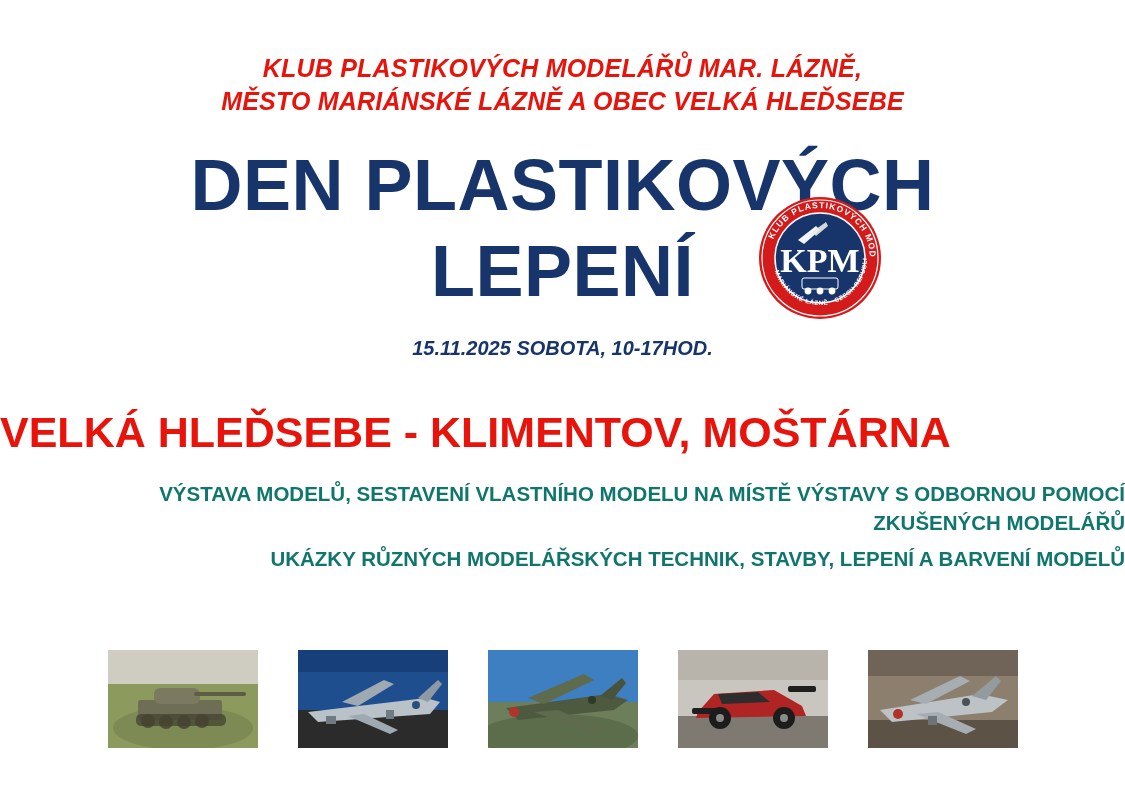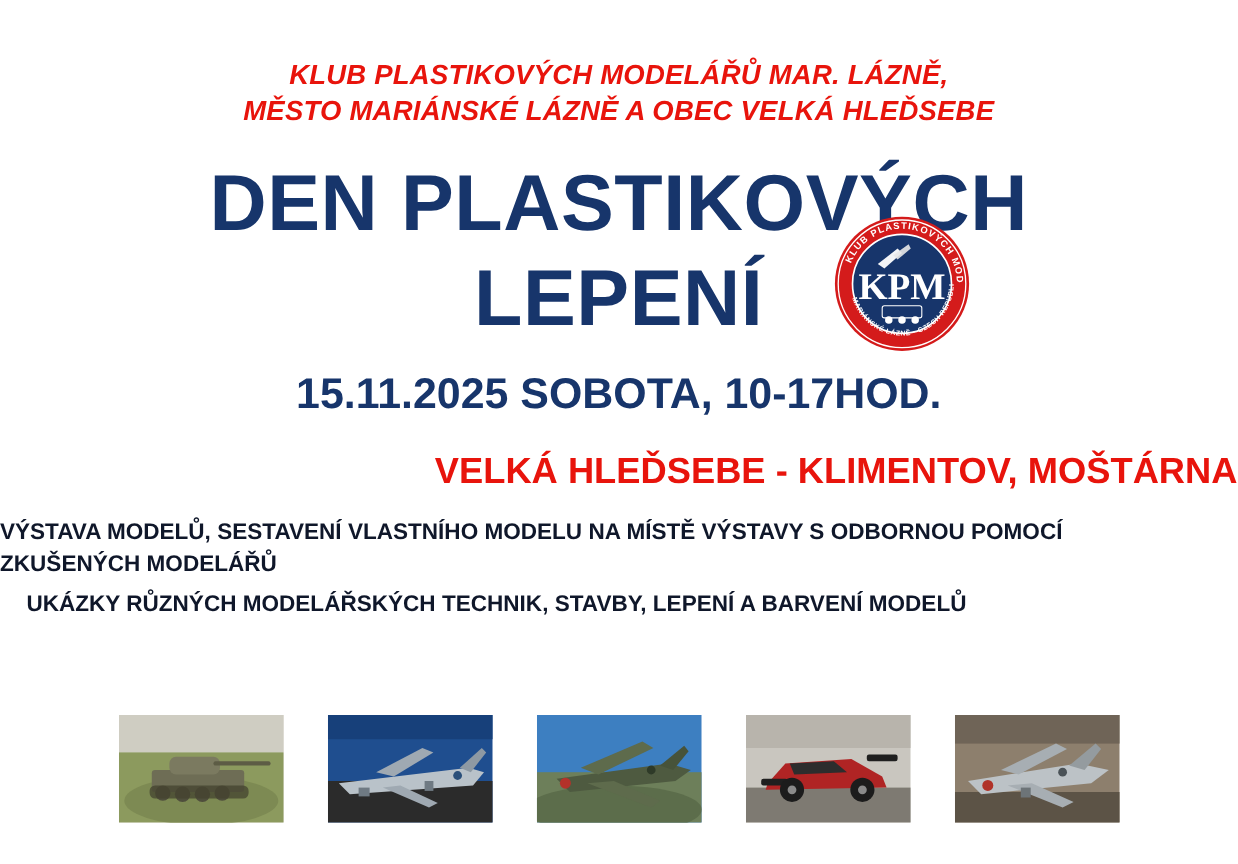--- a/index.html
+++ b/index.html
@@ -56,33 +56,34 @@
     left: 758px;
     top: 52px;
     width: 124px;
     height: 124px;
   }
   .logo svg { display:block; }
   .date-line {
     text-align: center;
     color: #17356b;
     font-weight: bold;
-    font-size: 39px;
+    font-size: 20px;
     margin-top: 24px;
+    font-style: italic;
   }
   .venue-line {
+    text-align: left;
+    color: #e8140c;
+    font-weight: bold;
+    font-size: 43px;
+    margin-top: 48px;
+  }
+  .desc-block {
     text-align: right;
-    color: #e8140c;
-    font-weight: bold;
-    font-size: 33px;
-    margin-top: 28px;
-  }
-  .desc-block {
-    text-align: left;
-    color: #0f172a;
+    color: #0f766e;
     font-weight: bold;
     font-size: 20.5px;
     line-height: 1.42;
     margin-top: 22px;
   }
   .desc-line.third {
     margin-top: 7px;
     margin-left: 24px;
   }
   .photo-strip {

